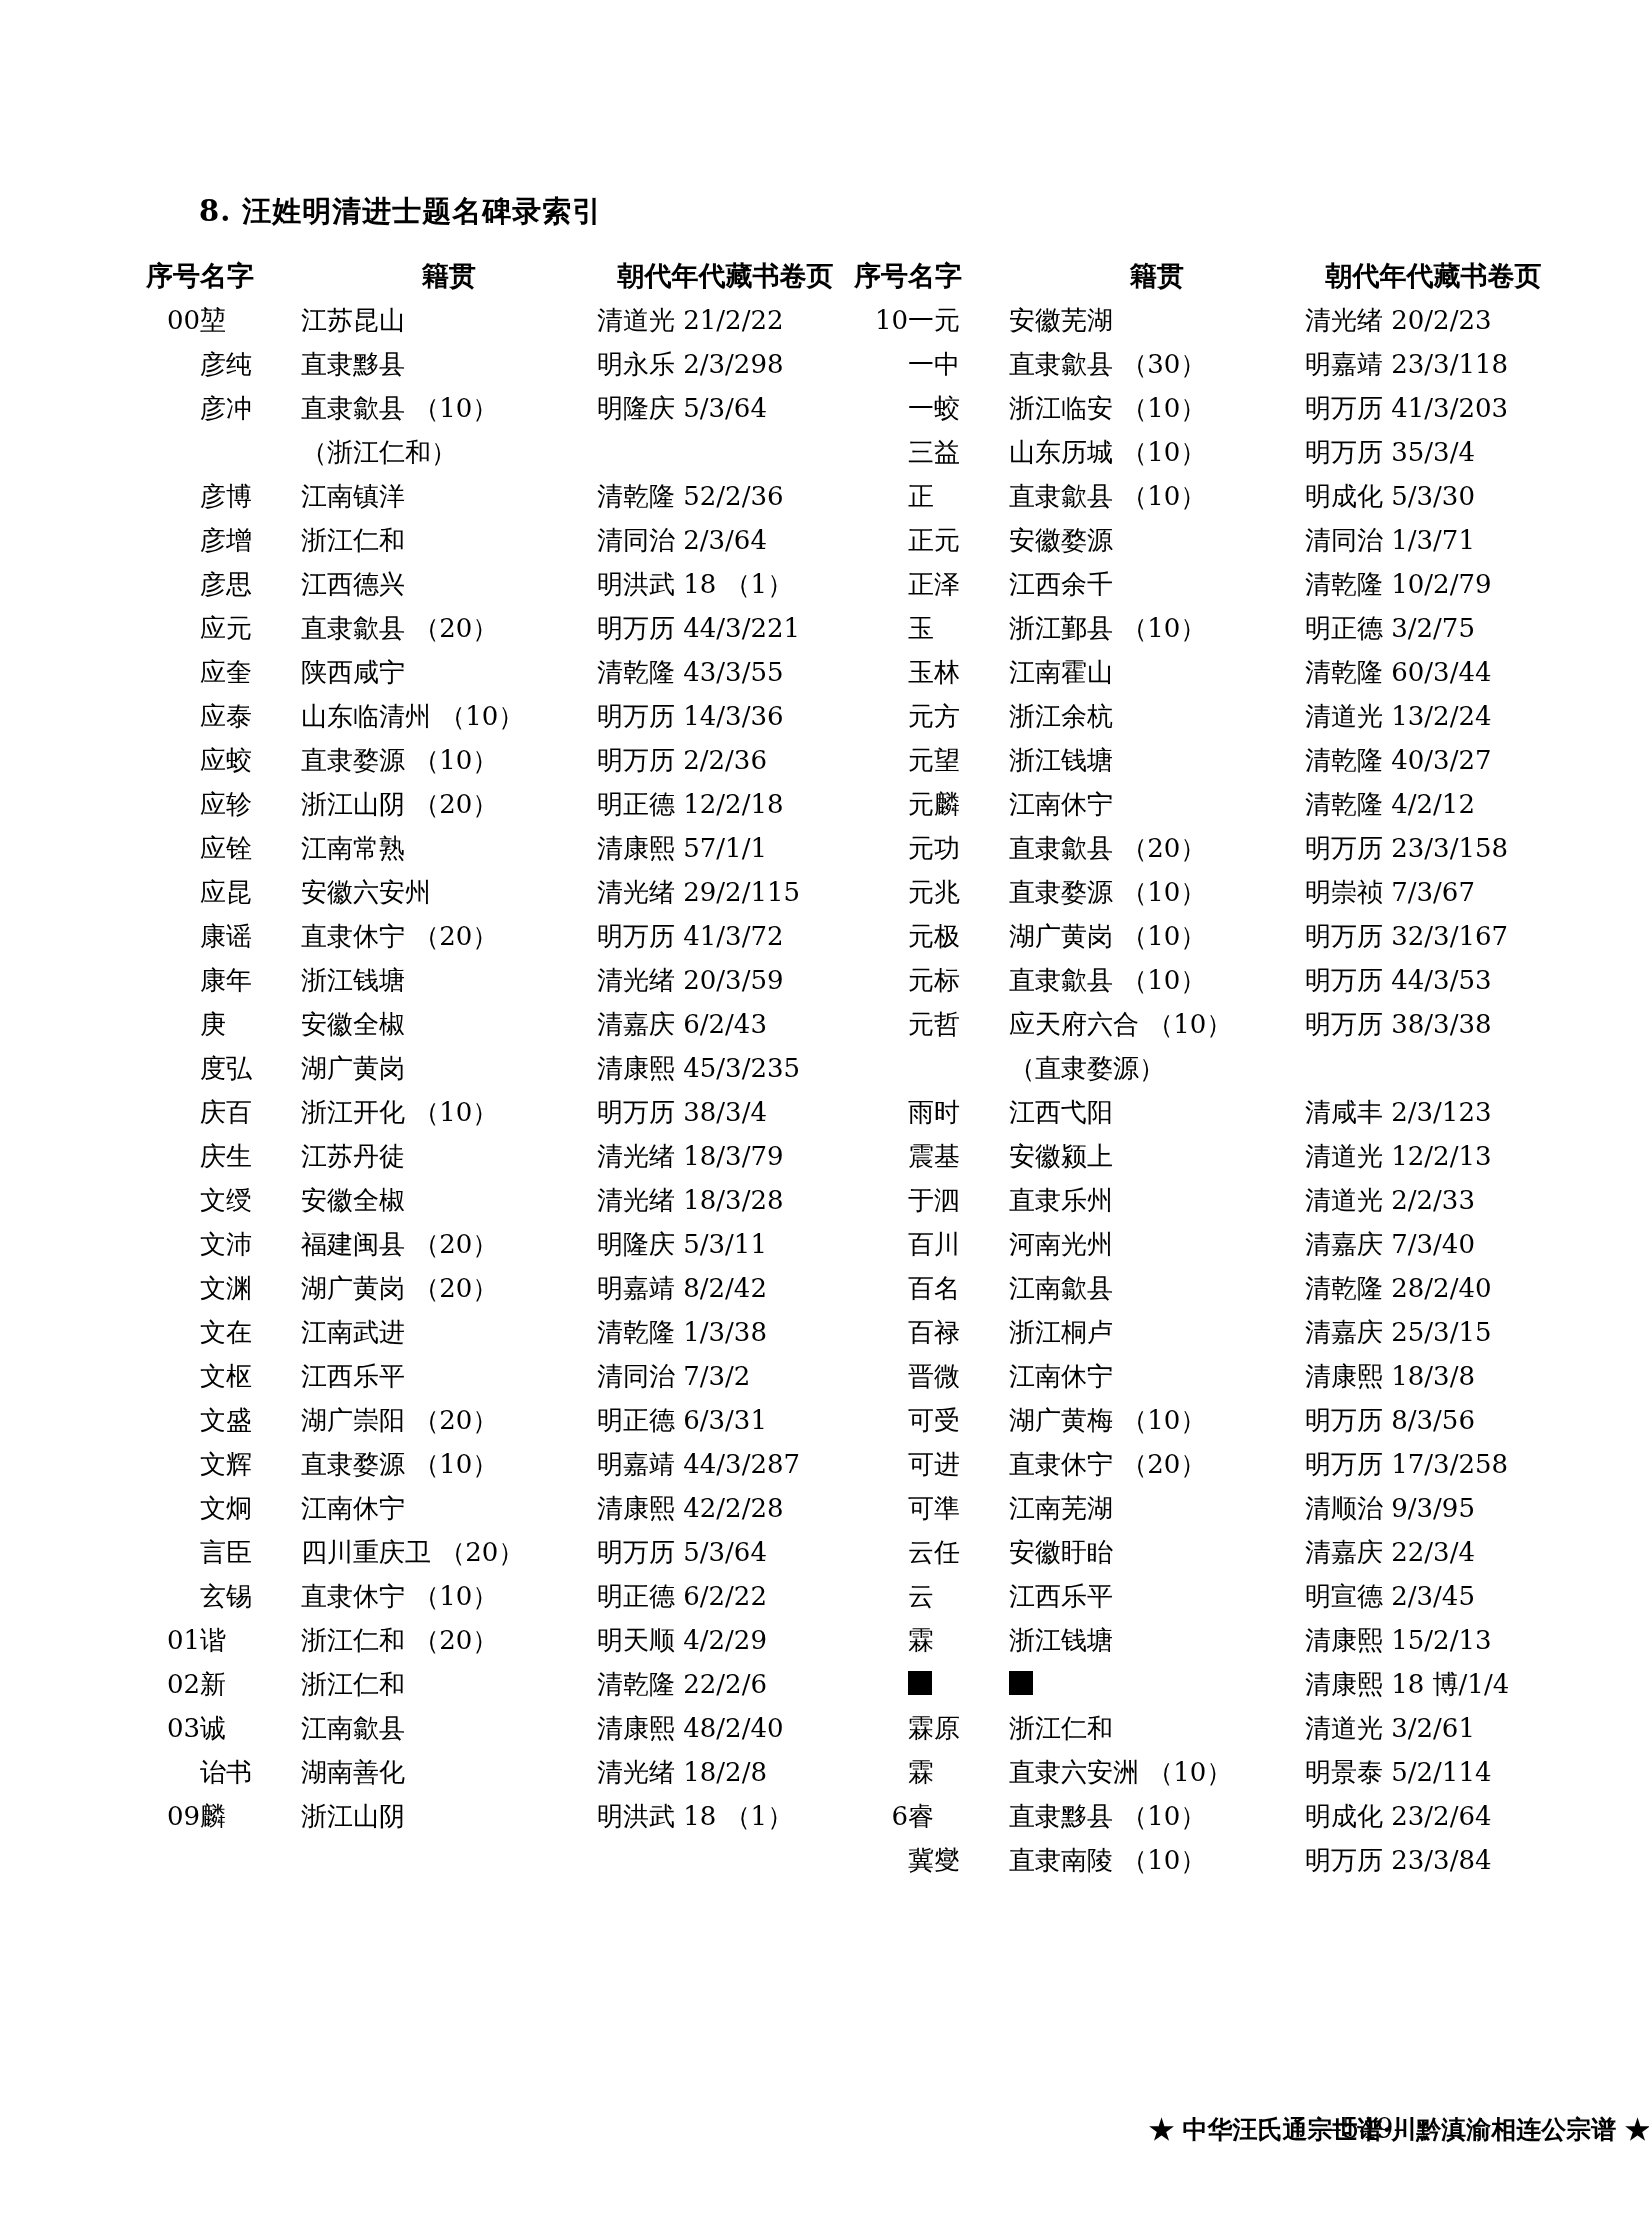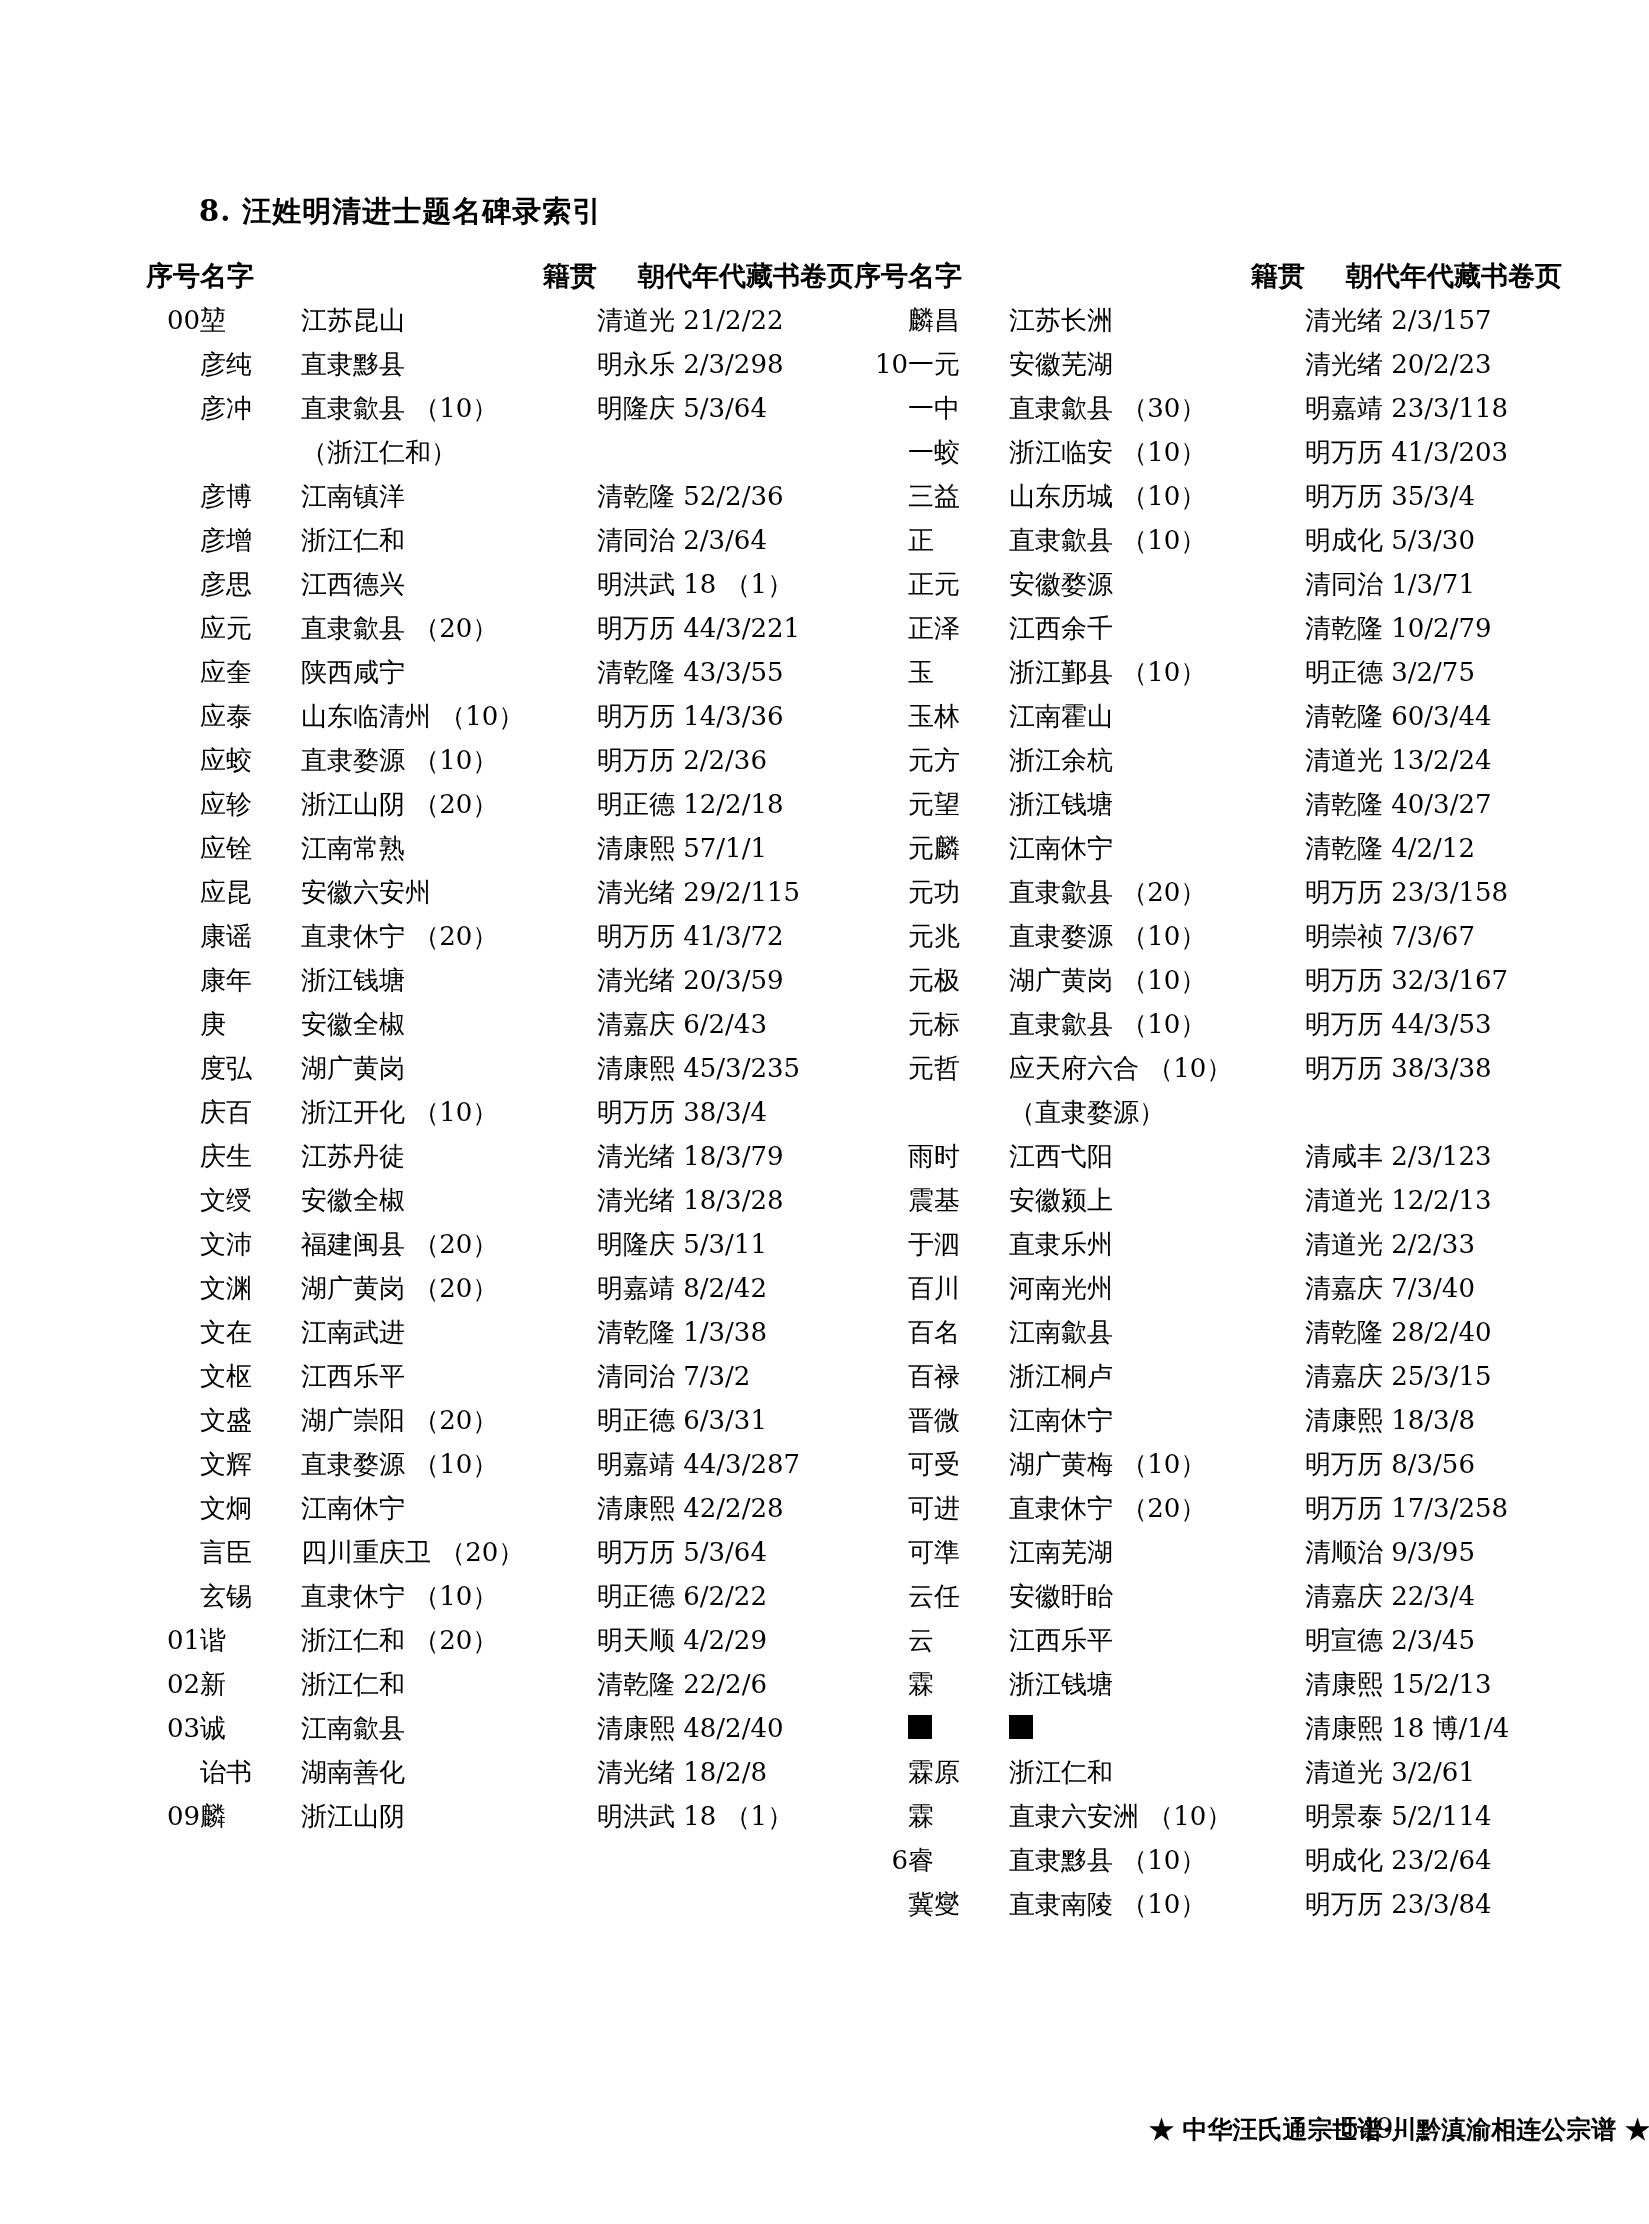--- a/index.html
+++ b/index.html
@@ -54,21 +54,21 @@
     padding: 0;
     border: none;
     vertical-align: baseline;
     white-space: nowrap;
     line-height: 44px;
     height: 44px;
   }
   th.h {
     font-weight: bold;
     font-size: 27px;
-    text-align: right;
+    text-align: center;
     padding-bottom: 9.7px;
     font-family: "DejaVu Sans", "Liberation Sans", sans-serif;
   }
   
   .c-seq   { width: 54px;  text-align: right; padding-right: 8.7px; }
   .c-name  { width: 101px; text-align: left; }
   .c-place { width: 296px; text-align: left; }
   .c-ref   { width: 257px; text-align: left; }
 
   th.c-seq { text-align: left; padding-right: 0; margin-left: 9px; }
@@ -338,26 +338,20 @@
       <table class="idx">
         <thead>
           <tr>
             <th class="h c-seq" colspan="2">序号名字</th>
             <th class="h c-place h-place">籍贯</th>
             <th class="h c-ref">朝代年代藏书卷页</th>
           </tr>
         </thead>
         <tbody id="right-body">
             <tr>
-              <td class="c-seq"></td>
-              <td class="c-name">麟昌</td>
-              <td class="c-place">江苏长洲</td>
-              <td class="c-ref">清光绪 2/3/157</td>
-            </tr>
-            <tr>
               <td class="c-seq">10</td>
               <td class="c-name">一元</td>
               <td class="c-place">安徽芜湖</td>
               <td class="c-ref">清光绪 20/2/23</td>
             </tr>
             <tr>
               <td class="c-seq"></td>
               <td class="c-name">一中</td>
               <td class="c-place">直隶歙县 （30）</td>
               <td class="c-ref">明嘉靖 23/3/118</td>

